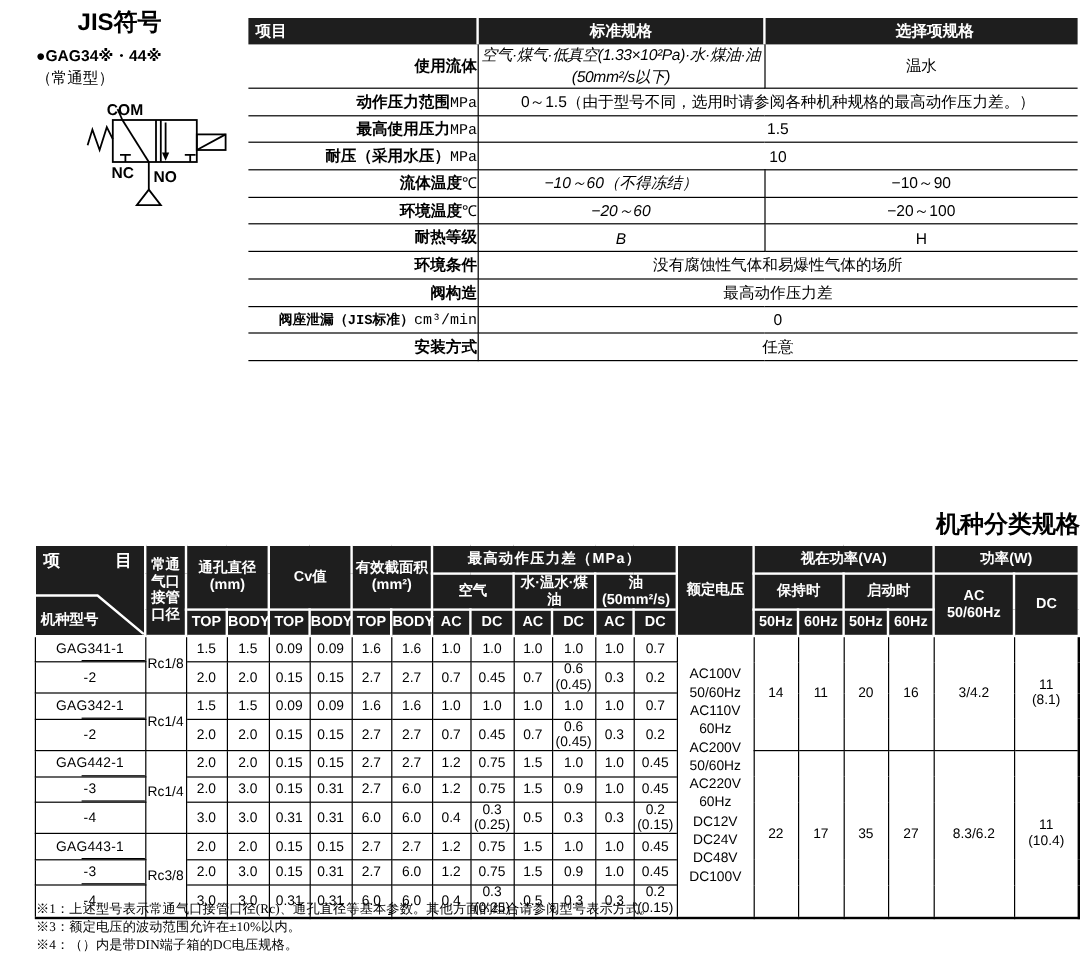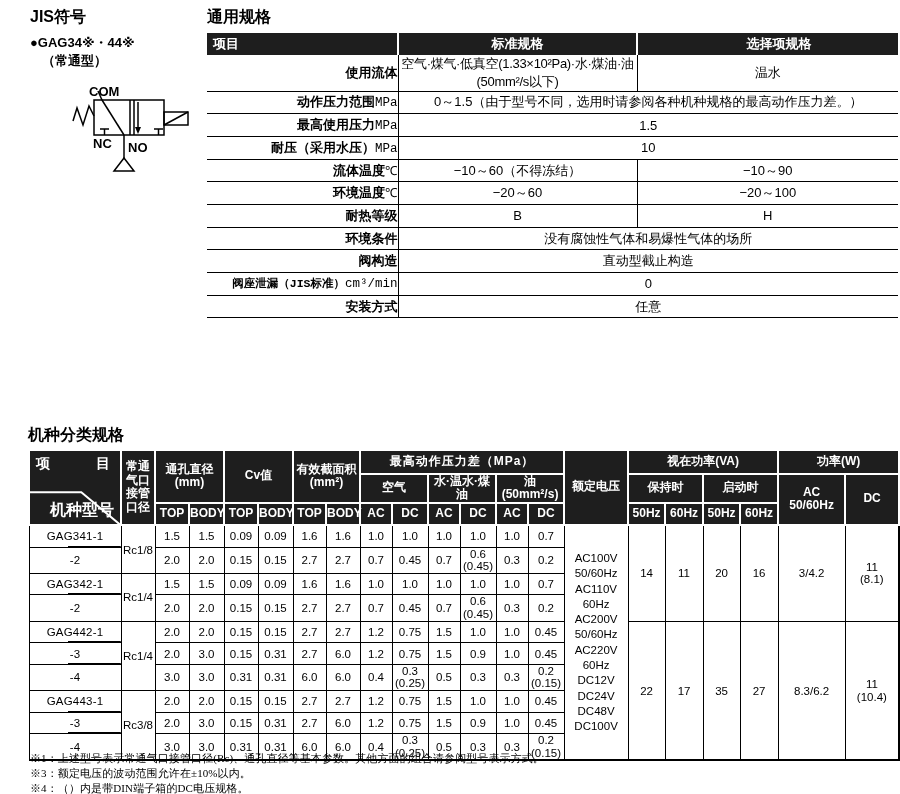--- a/index.html
+++ b/index.html
@@ -2,26 +2,26 @@
 <html><head>
 <meta charset="utf-8">
 <style>
   html,body{margin:0;padding:0;}
   body{
     width:900px;height:794px;background:#fff;color:#000;
     font-family:"Liberation Sans","DejaVu Sans",sans-serif;
     position:relative;overflow:hidden;
   }
   .abs{position:absolute;}
-  .sec-title{font-size:16px;font-weight:bold;margin:0;line-height:1.1;}
+  .sec-title{font-size:20px;font-weight:bold;margin:0;line-height:1.1;text-align:right;}
 
   
   #jis-block{left:30px;top:8px;}
   #jis-models{font-size:13px;font-weight:bold;margin-top:8px;}
-  #jis-type{font-size:13px;font-weight:bold;margin-left:12px;}
+  #jis-type{font-size:13px;font-weight:normal;margin-left:0;}
   #valve-svg{position:absolute;left:62px;top:82px;}
 
   
   #general-block{left:207px;top:8px;width:691px;}
   #general-table{border-collapse:collapse;width:691px;margin-top:7px;table-layout:fixed;}
   #general-table th{
     background:#1e1e1e;color:#fff;font-size:13px;font-weight:bold;
     height:22px;padding:0 6px;border-right:2px solid #fff;
   }
   #general-table th:last-child{border-right:none;padding-left:28px;}
@@ -29,21 +29,21 @@
   th.g-h-std,th.g-h-opt{text-align:center;}
   #general-table td{height:21.7px;border-bottom:1px solid #000;font-size:13px;padding:0;}
   td.g-label{
     border-right:1px solid #000;padding:0 4px 0 4px;
     font-weight:bold;
   }
   td.g-label .cellflex{display:flex;justify-content:flex-end;align-items:baseline;font-family:Liberation Mono, monospace;}
   td.g-label .unit{font-weight:normal;font-size:12.5px;}
   td.g-label.small-label .lab{font-size:11.5px;}
   td.g-val{text-align:center;}
-  td.g-std{border-right:1px solid #000;}
+  td.g-std{border-right:1px solid #000;font-style:italic;}
   td.g-val.sm{font-size:10px;letter-spacing:-0.3px;}
 
   
   #class-block{left:28px;top:426px;width:872px;}
   #class-table{border-collapse:collapse;table-layout:fixed;width:870px;margin-top:5px;
     border-right:2px solid #000;border-bottom:2px solid #000;border-top:2px solid #000;}
   #class-table th{
     background:#1e1e1e;color:#fff;border:2px solid #fff;
     font-size:12px;font-weight:bold;padding:0;line-height:1.15;
   }
@@ -51,21 +51,21 @@
   th.th-small{font-size:10px;}
   th.th-hz{font-size:11px;font-weight:bold;}
   th.th-bore{font-size:10.5px;line-height:1.25;white-space:pre-line;}
   th.th-multi{white-space:pre-line;text-align:center;}
   tr.h-row1 th{height:22px;}
   tr.h-row2 th{height:20px;}
   tr.h-row3 th{height:20px;}
   .diag-cell{position:relative;padding:0;}
   .diag-wrap{position:relative;width:100%;height:100%;min-height:64px;}
   .diag-top{position:absolute;top:4px;left:6px;right:10px;display:flex;justify-content:space-between;font-size:14px;}
-  .diag-bottom{position:absolute;bottom:5px;left:20px;font-size:16px;}
+  .diag-bottom{position:absolute;bottom:5px;left:4px;font-size:12px;}
   .diag-wrap svg{position:absolute;inset:0;width:100%;height:100%;}
 
   #class-table td{
     border-left:1px solid #000;border-right:1px solid #000;border-bottom:1px solid #000;
     text-align:center;vertical-align:middle;padding:0;height:20.5px;font-size:11.5px;
   }
   td.c-model{
     border-left:none;border-bottom:none;text-align:right;padding-right:5px;
     font-size:15px;letter-spacing:0.2px;
   }
@@ -112,21 +112,20 @@
   </g>
   <polygon points="73,45 79,45 76,52" fill="#000"></polygon>
   <g font-size="13" font-weight="bold" fill="#000" font-family="Liberation Sans, sans-serif">
     <text x="27" y="14">COM</text>
     <text x="31" y="66">NC</text>
     <text x="66" y="70">NO</text>
   </g>
 </svg>
 
 <div id="general-block" class="abs">
-  <h2 class="sec-title">通用规格</h2>
   <table id="general-table">
     <colgroup>
         <col style="width:191px">
         <col style="width:239px">
         <col style="width:261px">
       </colgroup>
     <thead>
       <tr>
         <th class="g-h-item">项目</th>
         <th class="g-h-std">标准规格</th>
@@ -206,21 +205,21 @@
             </div>
           </td>
           <td class="g-val" colspan="2">没有腐蚀性气体和易爆性气体的场所</td>
         </tr>
         <tr>
           <td class="g-label">
             <div class="cellflex">
               <span class="lab">阀构造</span>
             </div>
           </td>
-          <td class="g-val" colspan="2">直动型截止构造</td>
+          <td class="g-val" colspan="2">最高动作压力差</td>
         </tr>
         <tr>
           <td class="g-label small-label">
             <div class="cellflex">
               <span class="lab">阀座泄漏（JIS标准）</span>
               <span class="unit">cm³/min</span>
             </div>
           </td>
           <td class="g-val" colspan="2">0</td>
         </tr>

